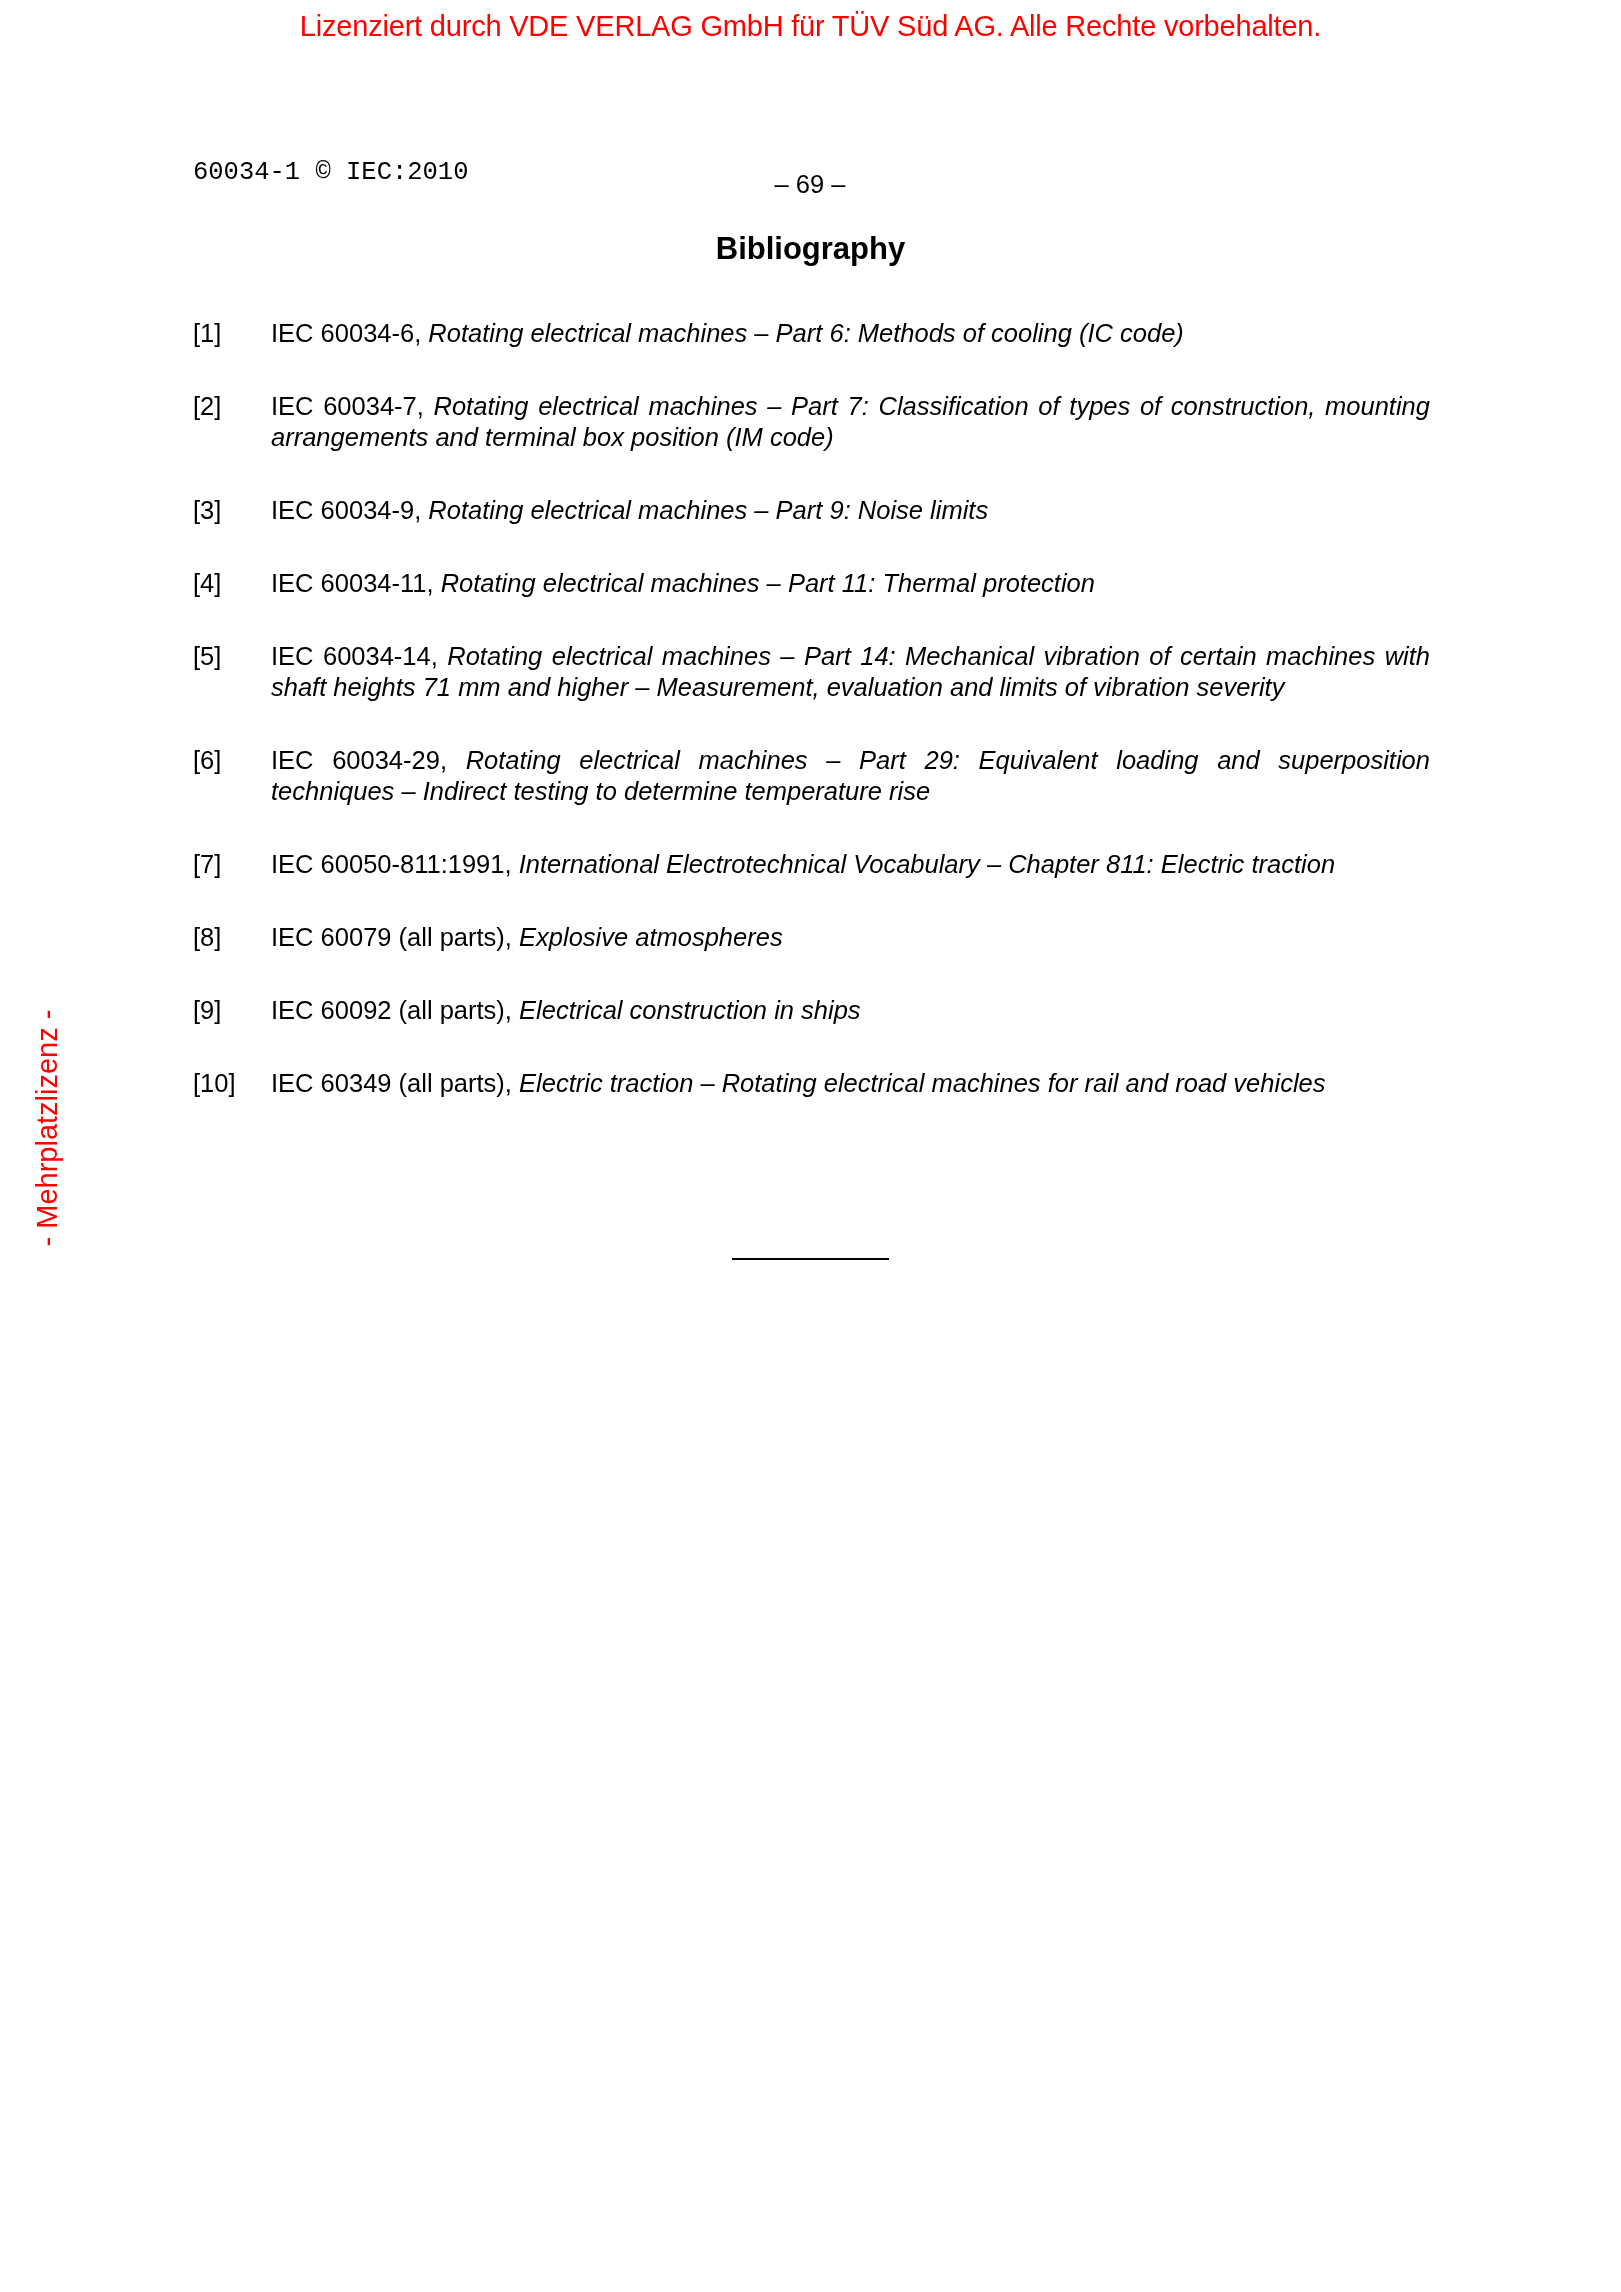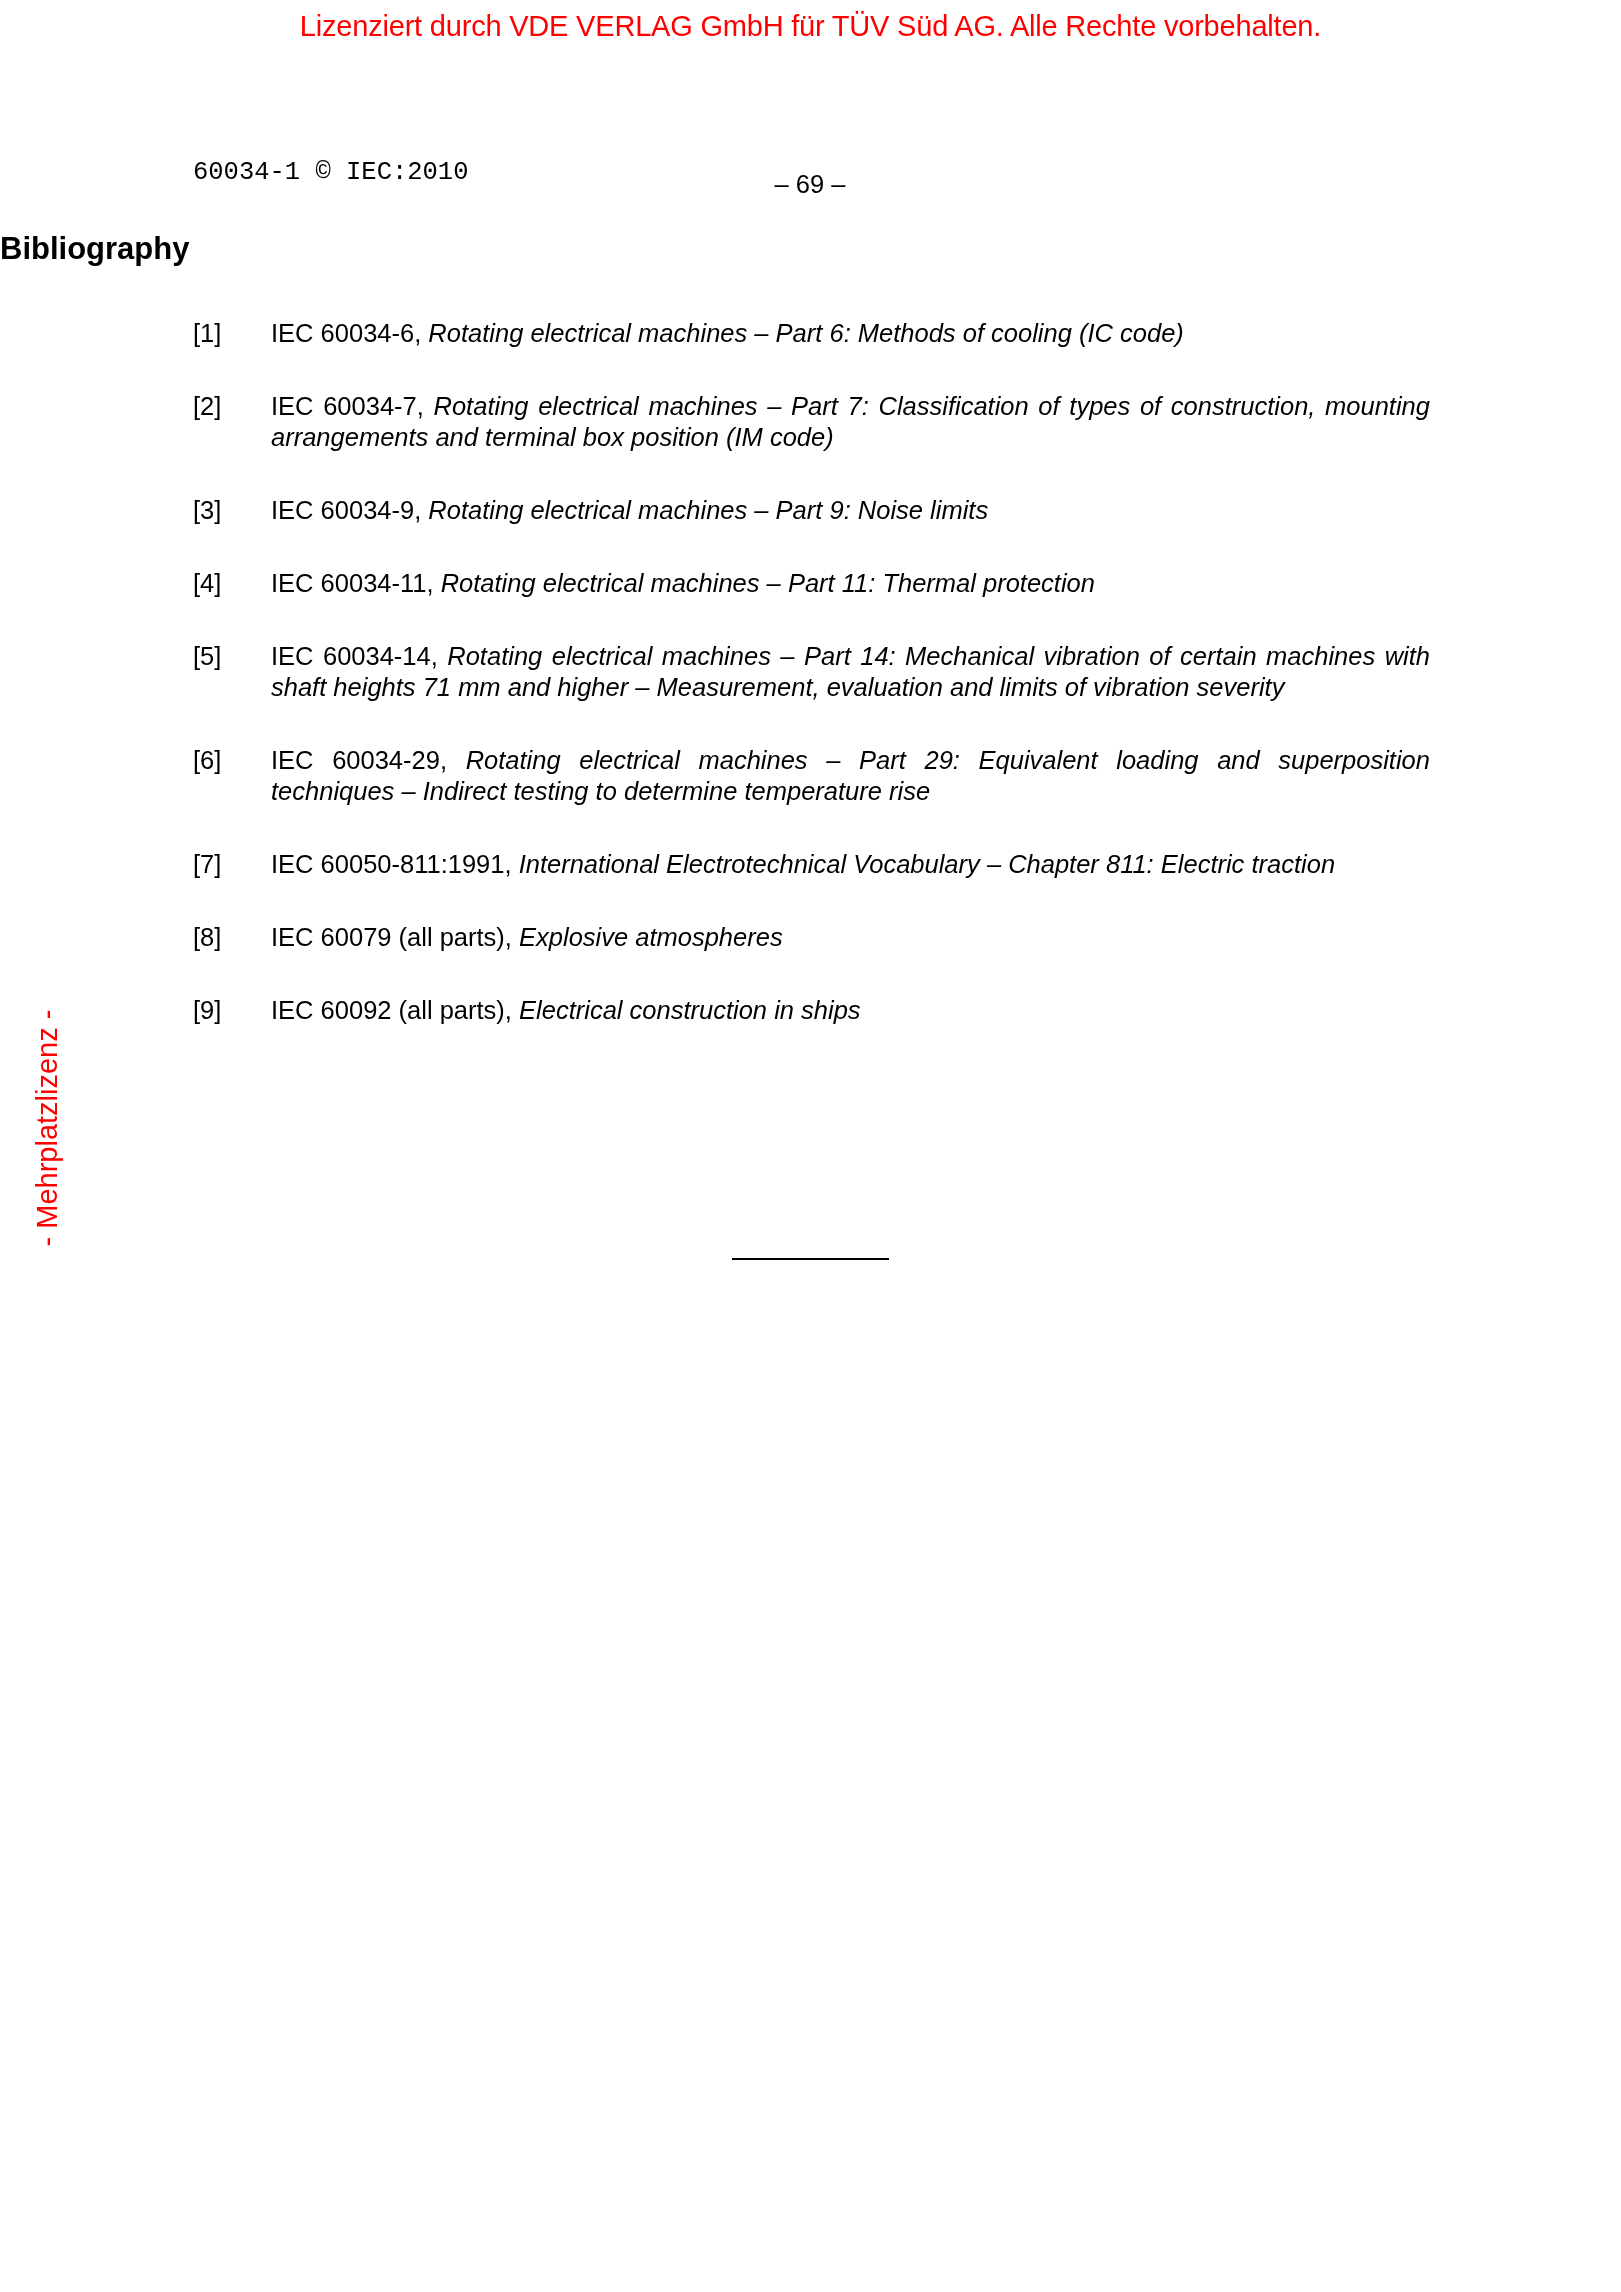--- a/index.html
+++ b/index.html
@@ -37,20 +37,21 @@
       width: 1245px;
       font-size: 25.5px;
     }
     .page-header .std-id { position: absolute; left: 0; top: 0; font-family: Liberation Mono, monospace; }
     .page-header .page-num { position: absolute; left: 578px; top: 12px; width: 78px; text-align: center; }
     .title {
       position: absolute;
       top: 231px;
       left: 0;
       width: 1621px;
+      text-align: center;
       font-size: 31px;
       font-weight: bold;
     }
     .refs {
       position: absolute;
       top: 310px;
       left: 193px;
       width: 1237px;
     }
     .ref {
@@ -123,16 +124,20 @@
     <div class="body"><span>IEC 60050-811:1991, </span><span class="title-text">International Electrotechnical Vocabulary – Chapter 811: Electric traction</span></div>
   </div>
   <div class="ref">
     <span class="num">[8]</span>
     <div class="body nojust"><span>IEC 60079 (all parts), </span><span class="title-text">Explosive atmospheres</span></div>
   </div>
   <div class="ref">
     <span class="num">[9]</span>
     <div class="body nojust"><span>IEC 60092 (all parts), </span><span class="title-text">Electrical construction in ships</span></div>
   </div>
+  <div class="ref">
+    <span class="num">[10]</span>
+    <div class="body"><span>IEC 60349 (all parts), </span><span class="title-text">Electric traction – Rotating electrical machines for rail and road vehicles</span></div>
+  </div>
 </div>
 
 <div class="end-rule"></div>
 
 
 </body></html>

